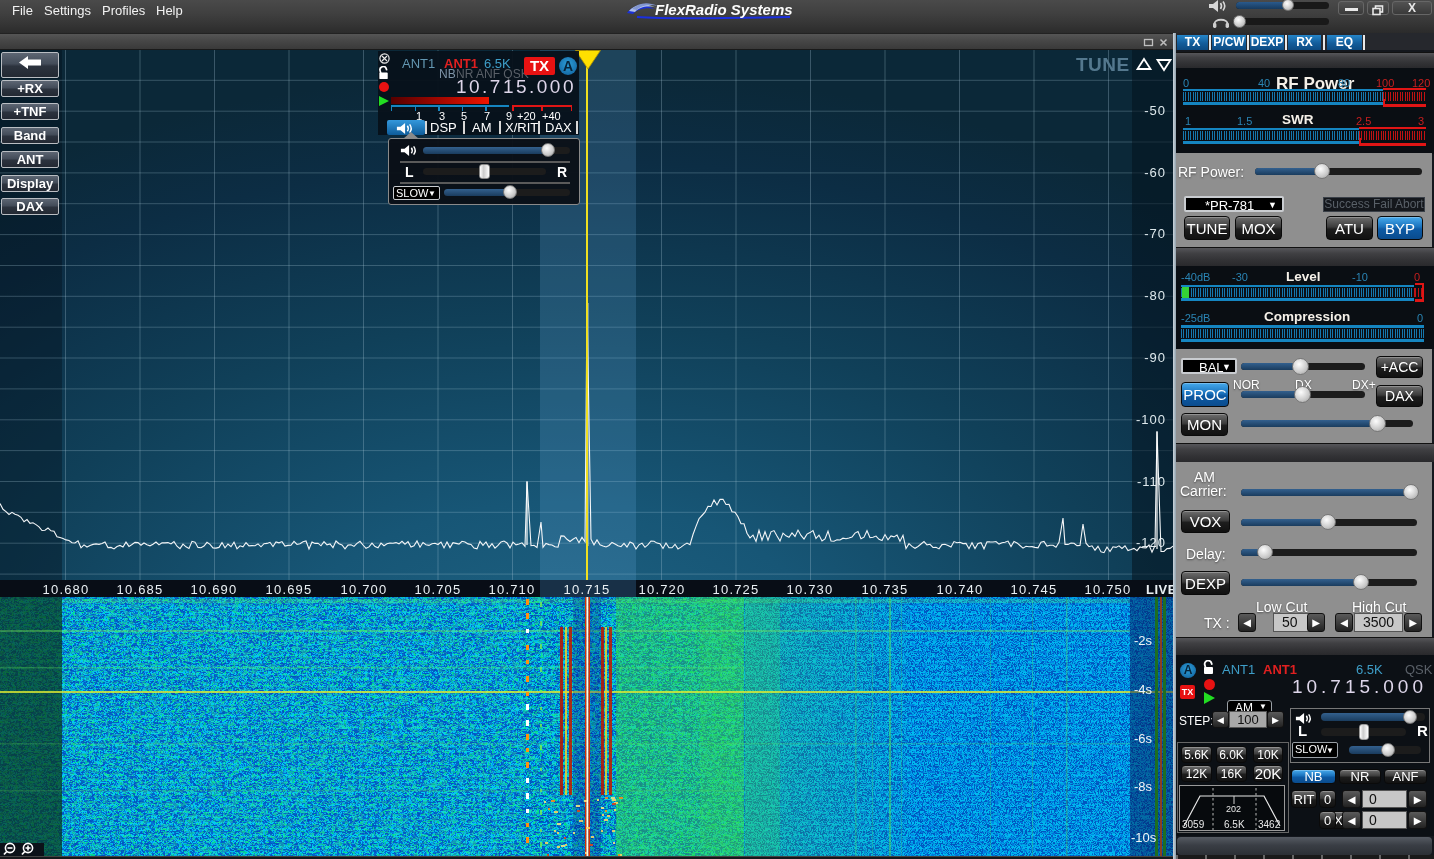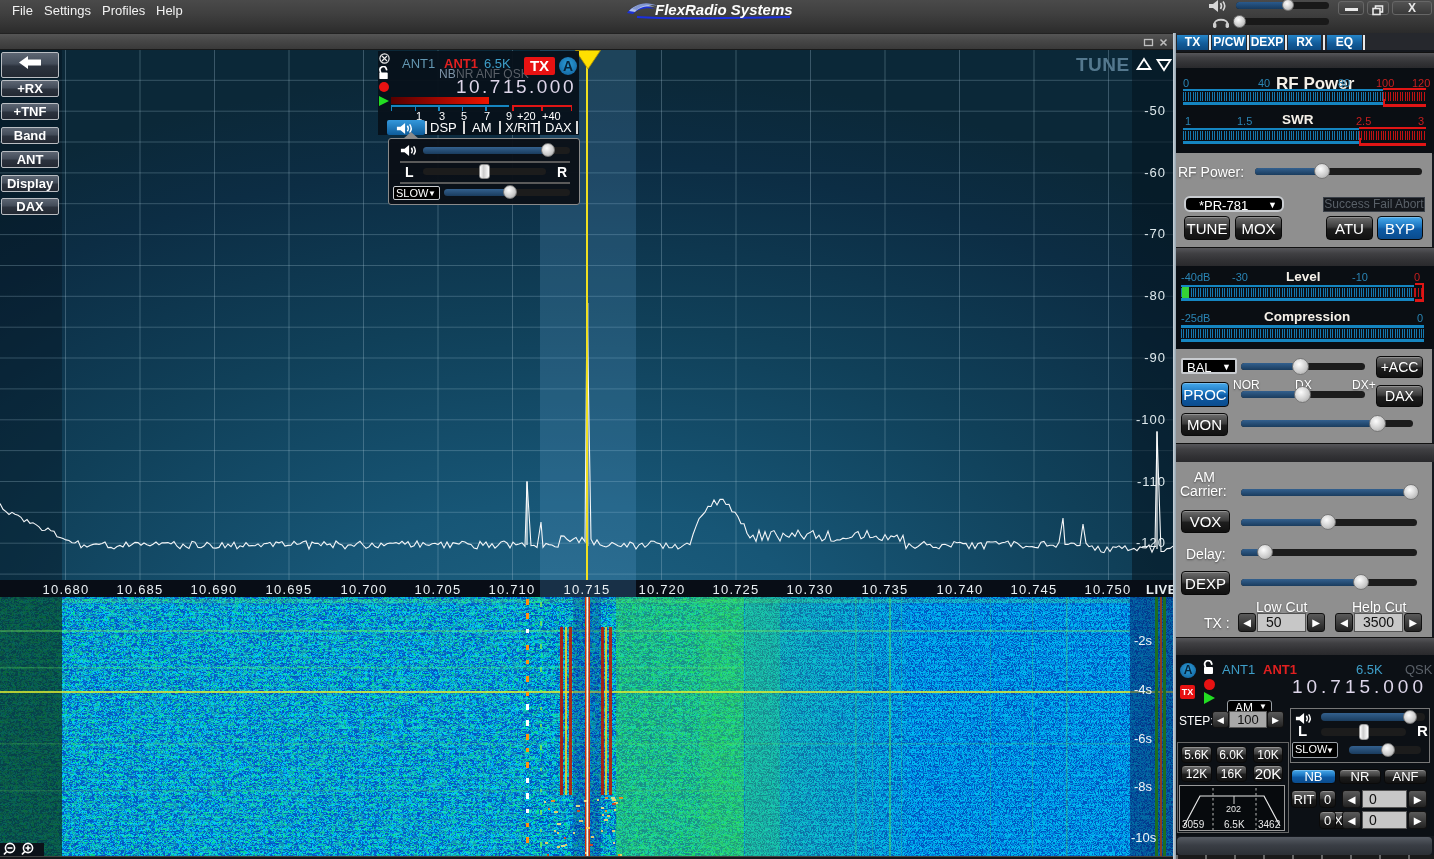--- a/index.html
+++ b/index.html
@@ -423,21 +423,21 @@
     <div class="abs" style="left:183px; top:63px; width:67px; height:9px; background:repeating-linear-gradient(90deg,#c01212 0 1px,transparent 1px 2.4px);"></div>
     <div class="abs" style="left:7px; top:73px; width:176px; height:3px; background:#1585c0;"></div>
     <div class="abs" style="left:183px; top:75px; width:67px; height:2.5px; background:#e01515;"></div>
     <div class="abs" style="left:183px; top:70px; width:2px; height:8px; background:#e01515;"></div>
   </div>
   <div class="graysec" style="top:120px; height:94px;">
     <div class="whitelab" style="left:2px; top:11px;">RF Power:</div>
     <div class="strack" style="left:79px; top:15px; width:167px;"></div>
     <div class="sfill" style="left:79px; top:15px; width:67px;"></div>
     <div class="knob" style="left:138px; top:10px; width:16px; height:16px;"></div>
-    <div class="dd" style="left:8px; top:43px; width:100px; height:16px; font-size:13px; padding-left:13px;border-radius:6px;">*PR-781<span style="position:absolute; right:5px; top:2px; font-size:9px;">▼</span></div>
+    <div class="dd" style="left:8px; top:43px; width:100px; height:16px; font-size:13px; padding-left:19px;">*PR-781<span style="position:absolute; right:5px; top:2px; font-size:9px;">▼</span></div>
     <div class="abs" style="left:147px; top:44px; width:102px; height:15px; background:#14171c; border:1px solid #3a4048; color:#596068; font-size:12px; text-align:center; line-height:13px;">Success Fail Abort</div>
     <div class="btn" style="left:8px; top:63px; width:46px; height:24px; font-size:15px; line-height:23px;">TUNE</div>
     <div class="btn" style="left:59px; top:63px; width:47px; height:24px; font-size:15px; line-height:23px;">MOX</div>
     <div class="btn" style="left:150px; top:63px; width:47px; height:24px; font-size:15px; line-height:23px;">ATU</div>
     <div class="btn btnblue" style="left:201px; top:63px; width:46px; height:24px; font-size:15px; line-height:23px;">BYP</div>
   </div>
   <div class="sechdr" style="top:214px; height:19px;"></div>
   <div class="meterbox" style="top:233px; height:83px;">
     <div class="blab" style="left:5px; top:5px;">-40dB</div>
     <div class="blab" style="left:56px; top:5px;">-30</div>
@@ -453,21 +453,21 @@
     <div class="abs" style="left:239px; top:33px; width:9px; height:3px; background:#e01515;"></div>
     <div class="abs" style="left:246px; top:17px; width:2px; height:19px; background:#e01515;"></div>
     <div class="blab" style="left:5px; top:46px;">-25dB</div>
     <div class="mtitle" style="left:88px; top:43px; font-size:13.5px;">Compression</div>
     <div class="blab" style="left:241px; top:46px;">0</div>
     <div class="abs" style="left:5px; top:59px; width:243px; height:2.5px; background:#1585c0;"></div>
     <div class="abs" style="left:5px; top:63px; width:243px; height:9px; background:repeating-linear-gradient(90deg,#1577ad 0 1px,transparent 1px 2.4px);"></div>
     <div class="abs" style="left:5px; top:73px; width:243px; height:3px; background:#1585c0;"></div>
   </div>
   <div class="graysec" style="top:316px; height:94px;">
-    <div class="dd" style="left:5px; top:9px; width:56px; height:16px; font-size:13px; padding-left:4px;">BAL<span style="position:absolute; right:4px; top:2px; font-size:9px;">▼</span></div>
+    <div class="dd" style="left:5px; top:9px; width:56px; height:16px; font-size:13px; padding-left:16px;">BAL<span style="position:absolute; right:4px; top:2px; font-size:9px;">▼</span></div>
     <div class="strack" style="left:65px; top:14px; width:124px;"></div>
     <div class="sfill" style="left:65px; top:14px; width:60px;"></div>
     <div class="knob" style="left:116px; top:9px; width:17px; height:17px;"></div>
     <div class="btn" style="left:200px; top:7px; width:47px; height:22px; font-size:14px; line-height:21px;">+ACC</div>
     <div class="whitelab" style="left:57px; top:29px; font-size:12px;">NOR</div>
     <div class="whitelab" style="left:119px; top:29px; font-size:12px;">DX</div>
     <div class="whitelab" style="left:176px; top:29px; font-size:12px;">DX+</div>
     <div class="btn btnblue" style="left:5px; top:33px; width:48px; height:25px; font-size:15px; line-height:24px;">PROC</div>
     <div class="strack" style="left:65px; top:42px; width:124px;"></div>
     <div class="sfill" style="left:65px; top:42px; width:62px;"></div>
@@ -491,24 +491,24 @@
     <div class="knob" style="left:144px; top:52px; width:16px; height:16px;"></div>
     <div class="whitelab" style="left:10px; top:84px;">Delay:</div>
     <div class="strack" style="left:65px; top:87px; width:176px;"></div>
     <div class="sfill" style="left:65px; top:87px; width:24px;"></div>
     <div class="knob" style="left:81px; top:82px; width:16px; height:16px;"></div>
     <div class="btn" style="left:5px; top:109px; width:49px; height:24px; font-size:15px; line-height:23px;">DEXP</div>
     <div class="strack" style="left:65px; top:117px; width:176px;"></div>
     <div class="sfill" style="left:65px; top:117px; width:120px;"></div>
     <div class="knob" style="left:177px; top:112px; width:16px; height:16px;"></div>
     <div class="whitelab" style="left:80px; top:137px;">Low Cut</div>
-    <div class="whitelab" style="left:176px; top:137px;">Help Cut</div>
+    <div class="whitelab" style="left:176px; top:137px;">High Cut</div>
     <div class="whitelab" style="left:28px; top:153px;">TX :</div>
     <div class="spinbtn" style="left:62px; top:151px; width:18px; height:19px; font-size:10px; line-height:18px;">◀</div>
-    <div class="spinval" style="left:81px; top:151px; width:49px; height:19px; font-size:14px; line-height:17px; text-align:left; padding-left:8px;">50</div>
+    <div class="spinval" style="left:97px; top:151px; width:49px; height:19px; font-size:14px; line-height:17px; text-align:left; padding-left:8px;">50</div>
     <div class="spinbtn" style="left:131px; top:151px; width:18px; height:19px; font-size:10px; line-height:18px;">▶</div>
     <div class="spinbtn" style="left:159px; top:151px; width:18px; height:19px; font-size:10px; line-height:18px;">◀</div>
     <div class="spinval" style="left:178px; top:151px; width:49px; height:19px; font-size:14px; line-height:17px;">3500</div>
     <div class="spinbtn" style="left:228px; top:151px; width:18px; height:19px; font-size:10px; line-height:18px;">▶</div>
   </div>
   <div class="sechdr" style="top:604px; height:18px;"></div>
   <div class="abs" style="left:0; top:622px; width:258px; height:181px; background:#0c1015;">
     <div class="abs" style="left:4px; top:8px; width:16px; height:15px; border-radius:50%; background:radial-gradient(circle at 50% 40%, #2e9fd8, #0e5c9a); color:#06233a; font-weight:bold; font-size:12px; text-align:center; line-height:15px;">A</div>
     <div class="abs" style="left:4px; top:30px; width:15px; height:14px; border-radius:2px; background:#e81212; color:#fff; font-weight:bold; font-size:9px; text-align:center; line-height:14px;">TX</div>
     <svg class="abs" style="left:27px; top:5px;" width="12" height="15" viewBox="0 0 12 15">

